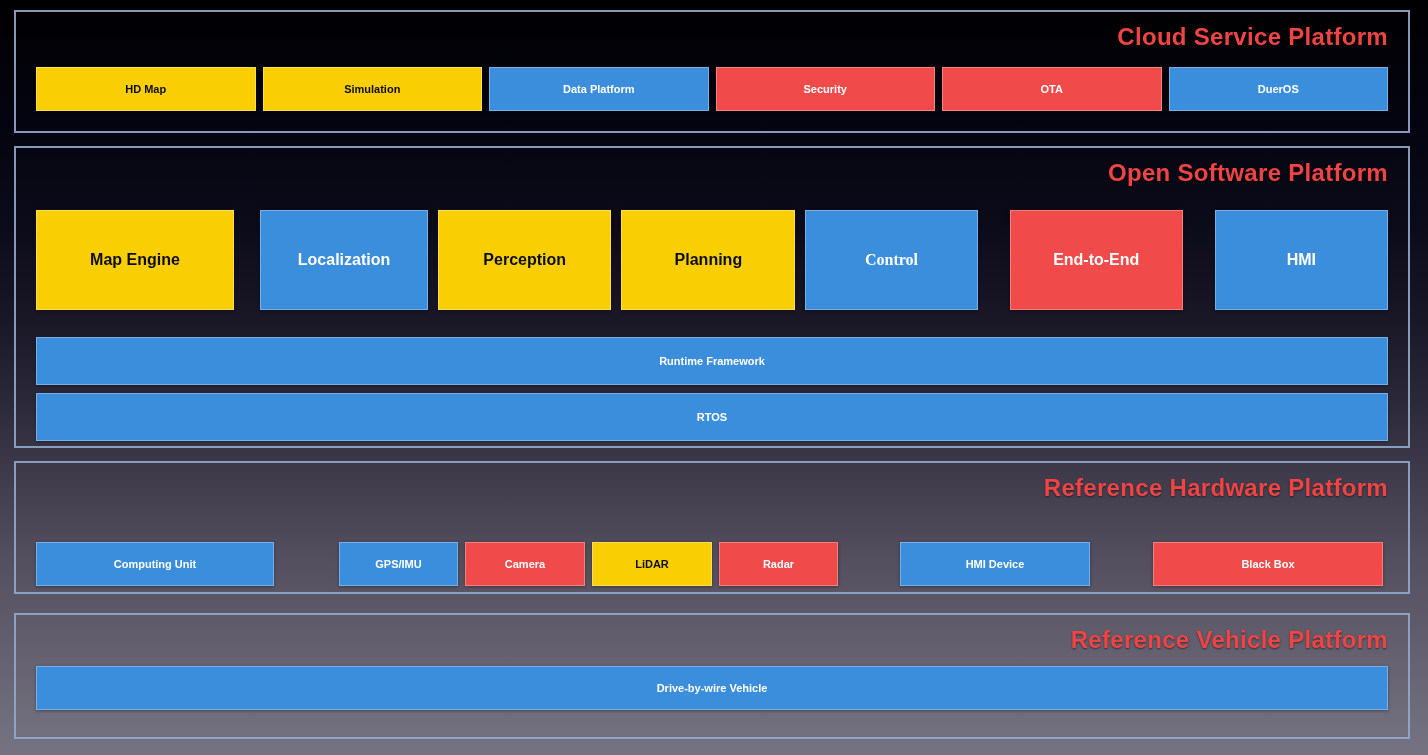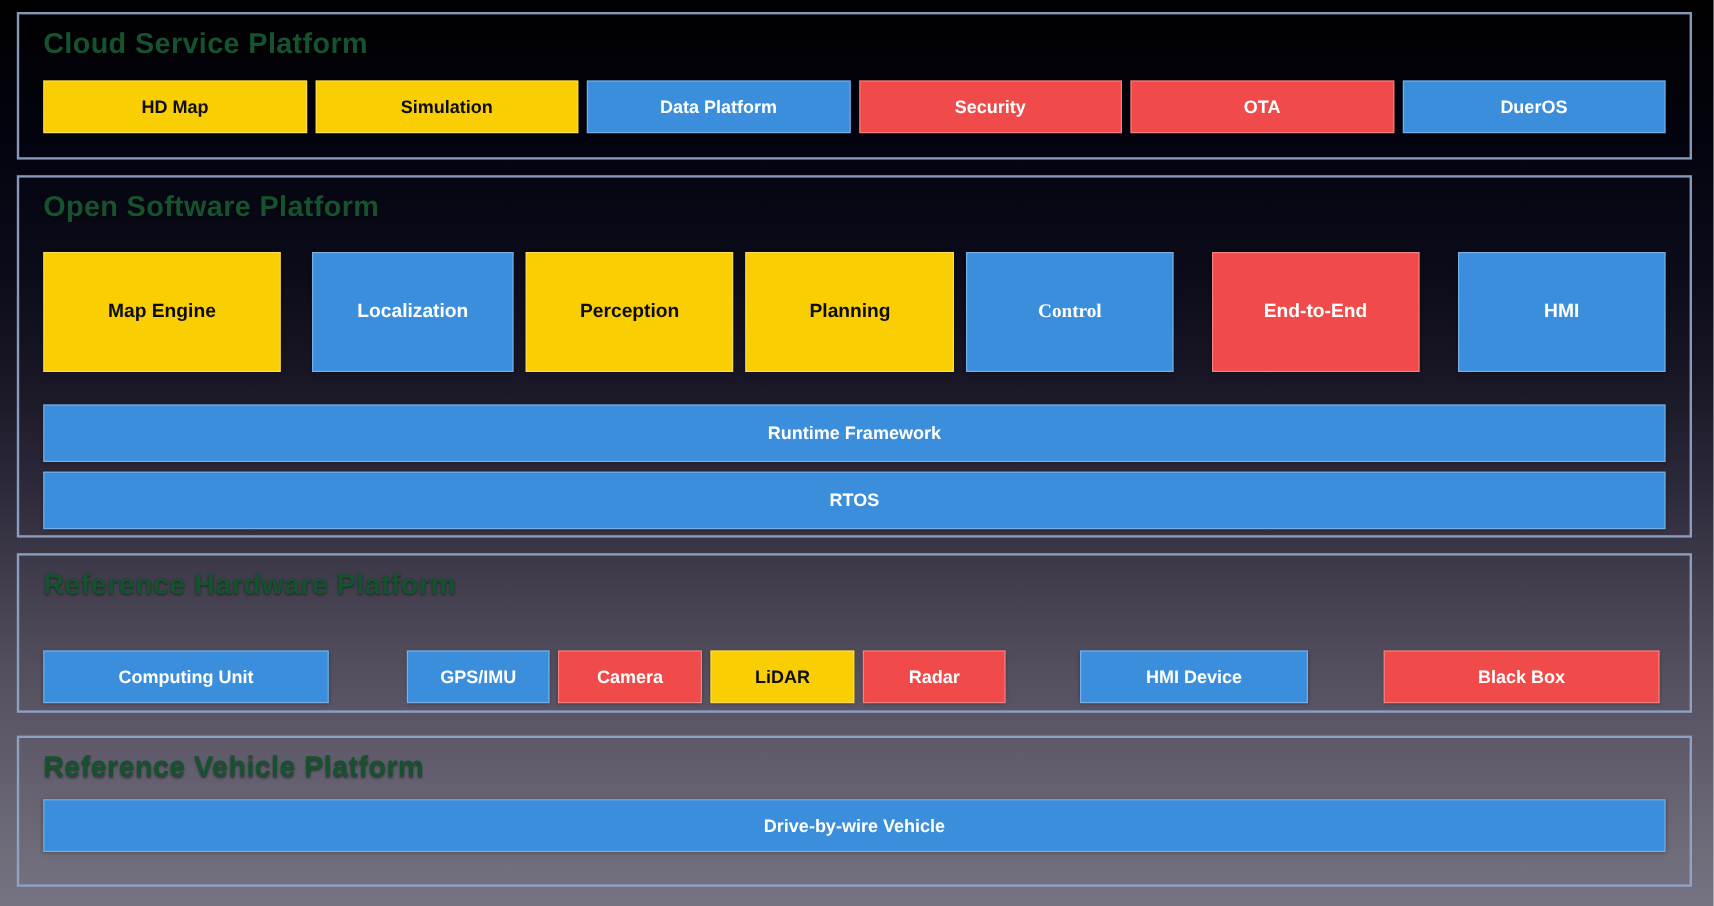--- a/index.html
+++ b/index.html
@@ -38,35 +38,35 @@
   }
   .section-1 { top: 10px;  height: 123px; }
   .section-2 { top: 146px; height: 302px; }
   .section-3 { top: 461px; height: 133px; }
   .section-4 { top: 613px; height: 126px; }
 
   .section-title {
     margin-top: 11px;
     height: 28px;
     line-height: 28px;
-    text-align: left;
-    color: #14532d;
+    text-align: right;
+    color: #ef4444;
     font-size: 24px;
     font-weight: bold;
     letter-spacing: 0.3px;
     text-shadow: 0 1px 2px rgba(0,0,0,0.5);
   }
 
   .box {
     box-sizing: border-box;
     display: flex;
     align-items: center;
     justify-content: center;
     font-weight: bold;
-    font-size: 15px;
+    font-size: 11px;
     border: 1px solid rgba(255,255,255,0.30);
     box-shadow: 0 1px 3px rgba(0,0,0,0.35);
     text-align: center;
   }
   .yellow { background: #f9ce03; color: #0d0d0d; }
   .blue   { background: #3a8edb; color: #ffffff; }
   .red    { background: #f04a4a; color: #ffffff; }
 
   
   .cloud-row {

